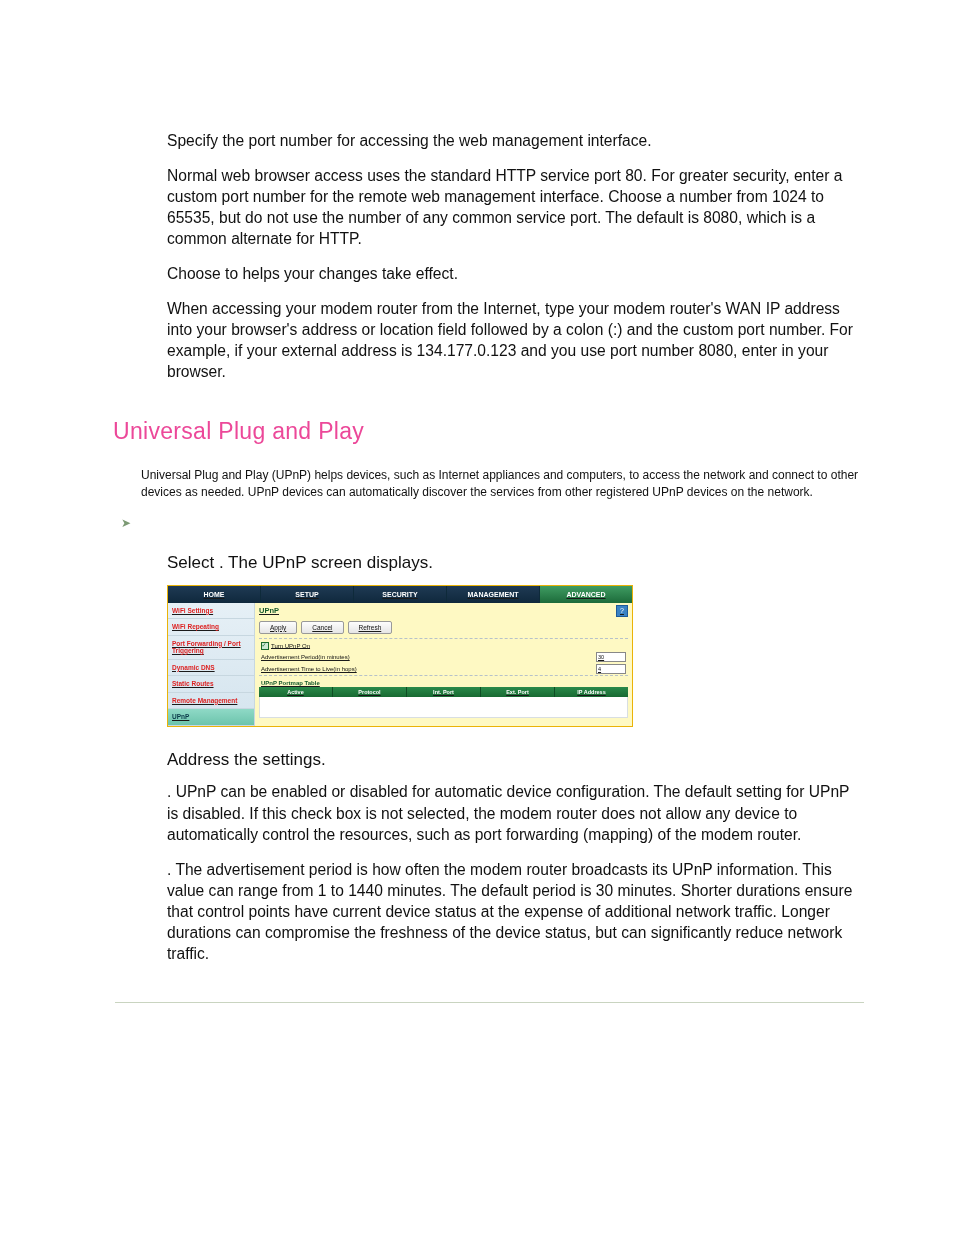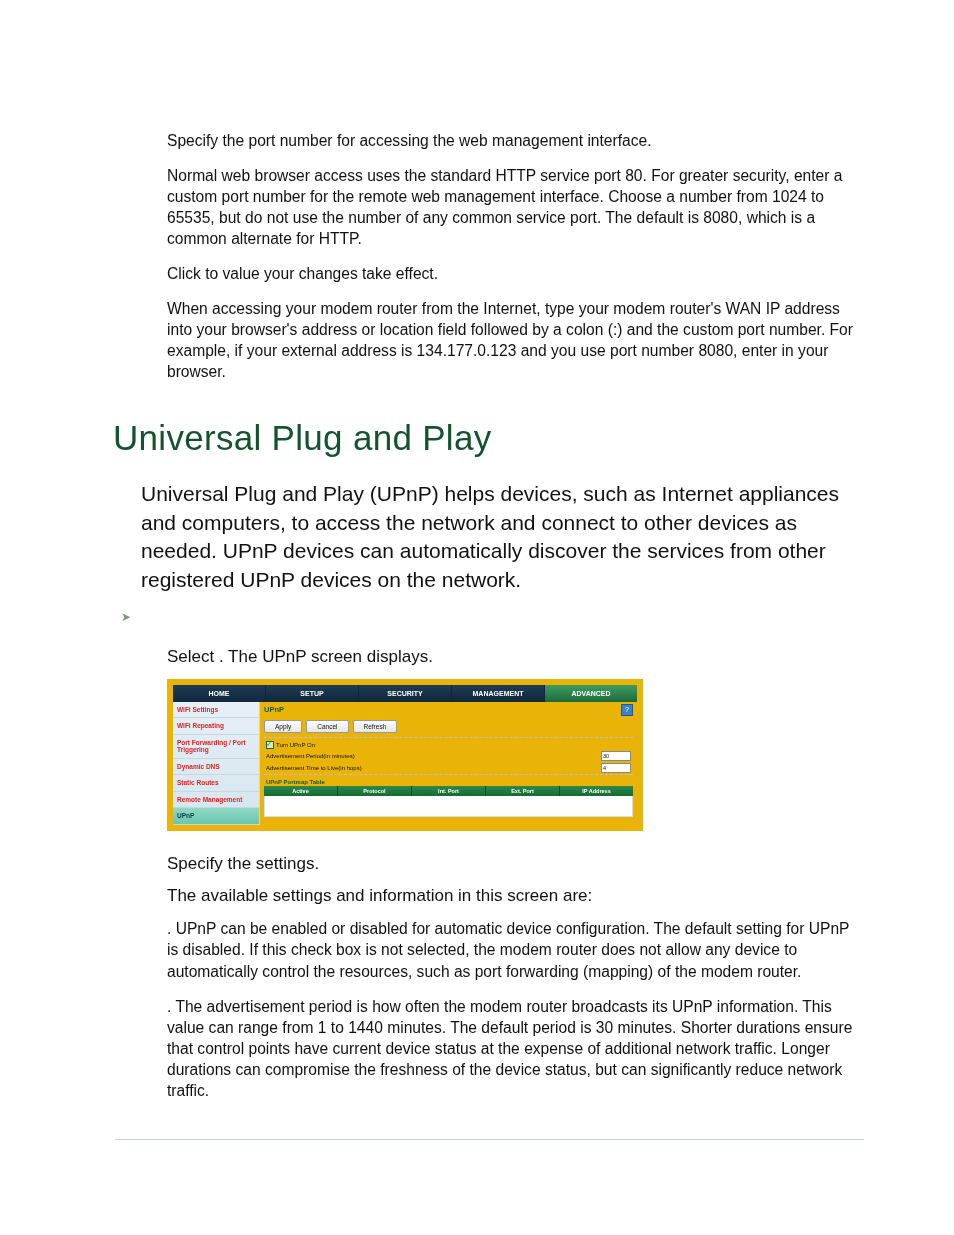--- a/index.html
+++ b/index.html
@@ -18,27 +18,27 @@
   p.body {
     font-size: 15.6px;
     line-height: 1.35;
     margin: 0 0 14px 0;
     color: #111;
     padding-left: 52px;
   }
   h2.section {
     font-family: "Trebuchet MS", "Segoe UI", sans-serif;
     font-weight: 300;
-    font-size: 35px;
-    color: #14532d;
+    font-size: 23px;
+    color: #ec4899;
     margin: 36px 0 22px -2px;
     letter-spacing: 0.3px;
   }
   p.intro {
-    font-size: 21px;
+    font-size: 12px;
     line-height: 1.35;
     margin: 0 0 14px 0;
     color: #111;
     padding-left: 26px;
   }
   .bullet-row {
     display: flex;
     align-items: flex-start;
     padding-left: 6px;
   }
@@ -53,23 +53,24 @@
     line-height: 1.35;
     margin: 22px 0 10px 0;
     padding-left: 52px;
     color: #111;
   }
 
   
   .shot {
     margin: 10px 0 18px 52px;
     width: 464px;
-    border: 6px solid #eab308;
-    background: #eab308;
+    border: 1px solid #eab308;
+    background: #fef9c3;
     font-family: Arial, sans-serif;
+    text-decoration: underline;
   }
   .tabs {
     display: flex;
     width: 100%;
   }
   .tab {
     flex: 1;
     text-align: center;
     font-size: 7px;
     font-weight: bold;
@@ -218,22 +219,22 @@
 </head>
 <body>
 
 <div class="page">
 
   <p class="body">Specify the port number for accessing the web management interface.</p>
 
   <p class="body">Normal web browser access uses the standard HTTP service port 80. For greater security, enter a custom port number for the remote web management interface. Choose a number from 1024 to 65535, but do not use the number of any common service port. The default is 8080, which is a common alternate for HTTP.</p>
 
   <p class="body">
-    <span>Click </span>
-    <span> to value your changes take effect.</span>
+    <span>Choose </span>
+    <span> to helps your changes take effect.</span>
   </p>
 
   <p class="body">
     <span>When accessing your modem router from the Internet, type your modem router's WAN IP address into your browser's address or location field followed by a colon (:) and the custom port number. For example, if your external address is 134.177.0.123 and you use port number 8080, enter </span>
     <span> in your browser.</span>
   </p>
 
   <h2 class="section">Universal Plug and Play</h2>
 
   <p class="intro">Universal Plug and Play (UPnP) helps devices, such as Internet appliances and computers, to access the network and connect to other devices as needed. UPnP devices can automatically discover the services from other registered UPnP devices on the network.</p>
@@ -294,22 +295,21 @@
           <div>Protocol</div>
           <div>Int. Port</div>
           <div>Ext. Port</div>
           <div>IP Address</div>
         </div>
         <div class="port-empty"></div>
       </div>
     </div>
   </div>
 
-  <p class="step">Specify the settings.</p>
-
-  <p class="step" style="margin-top:10px;">The available settings and information in this screen are:</p>
+  <p class="step">Address the settings.</p>
+
 
   <p class="body">. UPnP can be enabled or disabled for automatic device configuration. The default setting for UPnP is disabled. If this check box is not selected, the modem router does not allow any device to automatically control the resources, such as port forwarding (mapping) of the modem router.</p>
 
   <p class="body">. The advertisement period is how often the modem router broadcasts its UPnP information. This value can range from 1 to 1440 minutes. The default period is 30 minutes. Shorter durations ensure that control points have current device status at the expense of additional network traffic. Longer durations can compromise the freshness of the device status, but can significantly reduce network traffic.</p>
 
   <hr class="foot">
 </div>
 
 </body></html>

